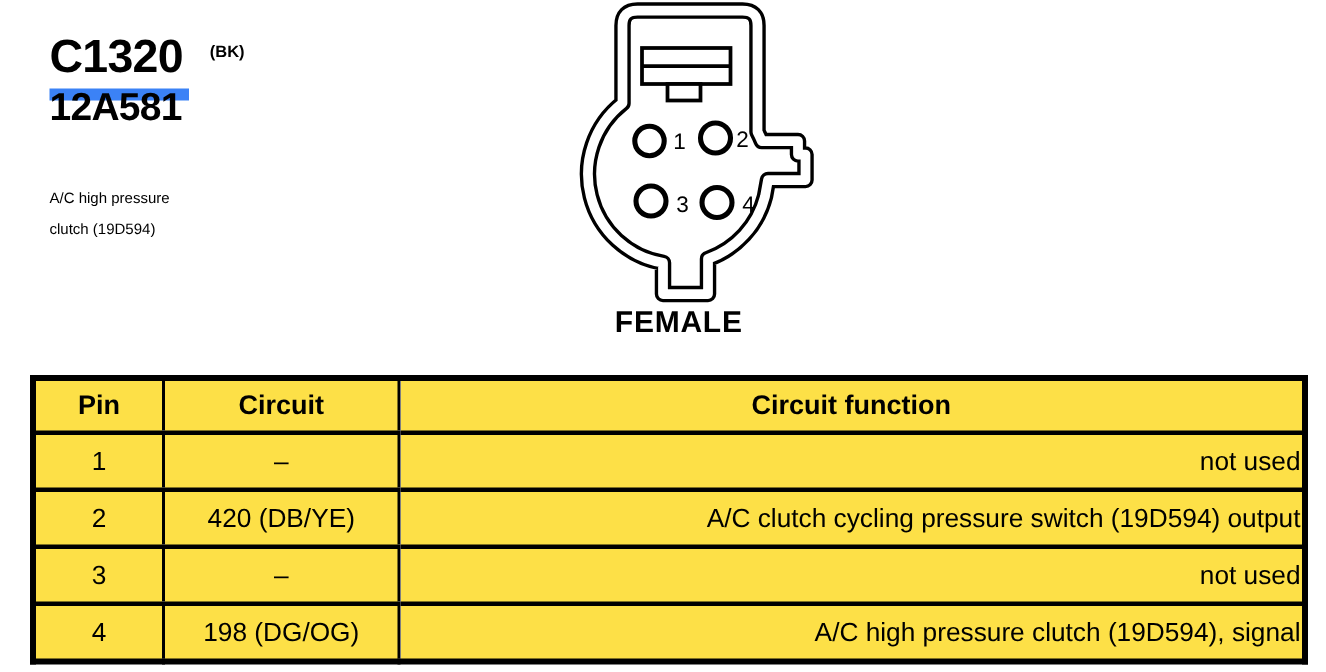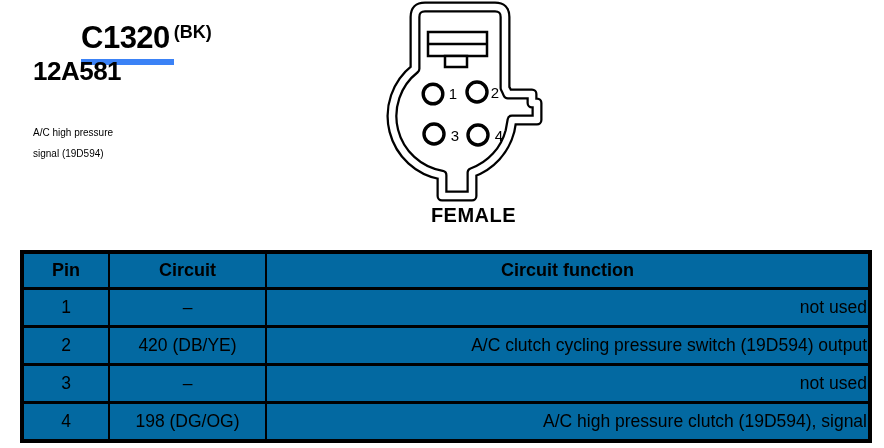--- a/index.html
+++ b/index.html
@@ -10,58 +10,58 @@
     overflow:hidden;
     font-family:"Liberation Sans",sans-serif;
     color:#000;
   }
   
   .hdr{position:absolute;left:33px;top:20px;}
   .conn-id-row{position:absolute;left:0;top:0;white-space:nowrap;}
   .conn-id{
     display:inline-block;
     font-size:31px;font-weight:bold;letter-spacing:-0.5px;
-    border-bottom:6px solid #3b82f6;
-    padding-bottom:3px;padding-right:4px;margin-left:48px;
+    border-bottom:8px solid #3b82f6;
+    padding-bottom:3px;padding-right:4px;
   }
   .color-code{
     display:inline-block;
-    font-size:18px;font-weight:bold;
-    vertical-align:10px;text-align:center;
+    font-size:11px;font-weight:bold;
+    margin-left:14px;vertical-align:10px;text-align:center;
   }
   .part-no{
     position:absolute;left:0;top:36px;
     font-size:26px;font-weight:bold;letter-spacing:-0.5px;
     white-space:nowrap;
   }
   .desc{
     position:absolute;left:0;top:102px;
     font-size:10px;line-height:21px;
     white-space:nowrap;
   }
   
   .connector-svg{position:absolute;left:377px;top:-4px;}
   .female{
-    position:absolute;left:406px;top:204px;width:135px;
+    position:absolute;left:385px;top:204px;width:135px;
     text-align:center;
     font-size:20px;font-weight:bold;letter-spacing:0.5px;
   }
   
   table.pins{
     position:absolute;left:20px;top:250px;
     width:852px;
     border-collapse:collapse;
     table-layout:fixed;
     font-size:17.5px;
   }
   table.pins th,table.pins td{
     border-style:solid;border-color:#000;
     border-top-width:3px;border-bottom-width:3px;
     border-left-width:2px;border-right-width:2px;
-    background:#0369a1;
+    background:#fde047;
     overflow:hidden;white-space:nowrap;
   }
   table.pins{border:4px solid #000;}
   table.pins th{
     height:31px;
     font-size:18px;font-weight:bold;text-align:center;
   }
   table.pins td{height:33px;}
   .col-pin{width:87px;}
   .col-circuit{width:157px;}
@@ -72,21 +72,21 @@
 </head>
 <body>
 
 <div class="hdr">
   <div class="conn-id-row">
     <span class="conn-id">C1320</span><span class="color-code">(BK)</span>
   </div>
   <div class="part-no">12A581</div>
   <div class="desc">
     <div>A/C high pressure</div>
-    <div>signal (19D594)</div>
+    <div>clutch (19D594)</div>
   </div>
 </div>
 
 <svg class="connector-svg" width="176" height="216" viewBox="-8 -8 176 216">
 
   <path d="M 30 64.8 L 30 13 Q 30 3 40 3 L 110 3 Q 120 3 120 13 L 120 83.9
            A 60 60 0 0 1 122.8 90
            L 147 90 L 147 99 L 152 99 L 152 116 L 127 116 L 125 127
            A 60 60 0 0 1 87 168.6
            L 87 192 L 57 192 L 57 171.2

